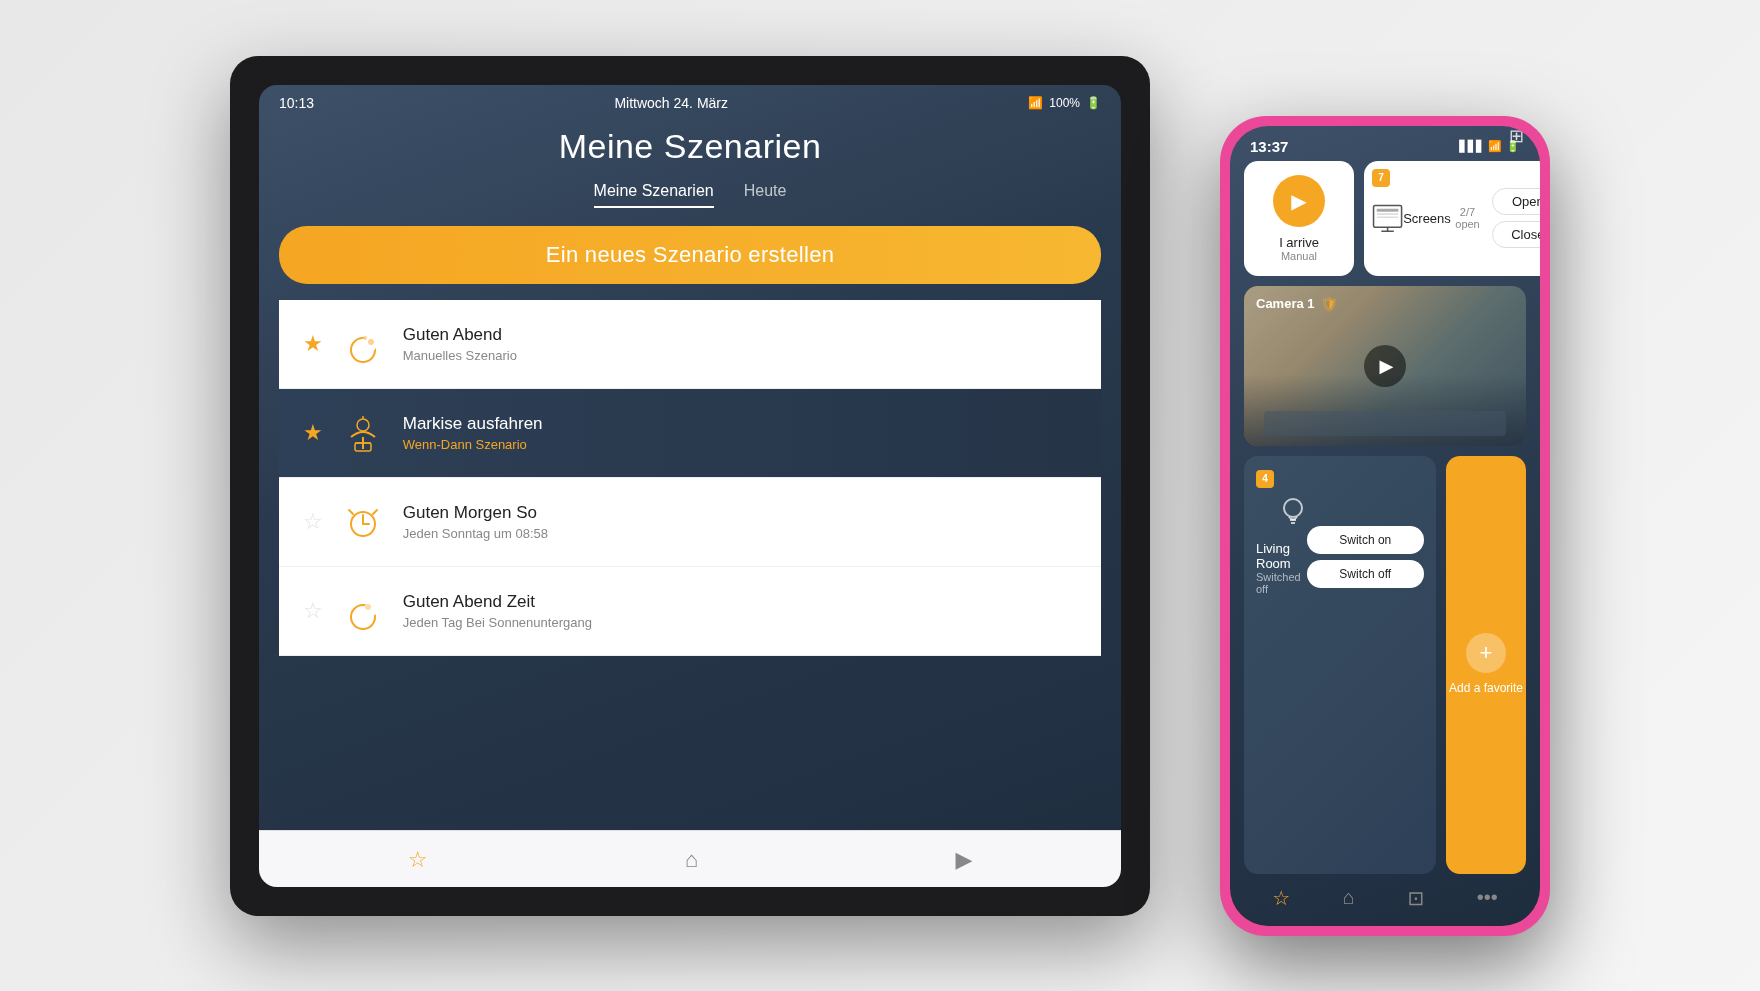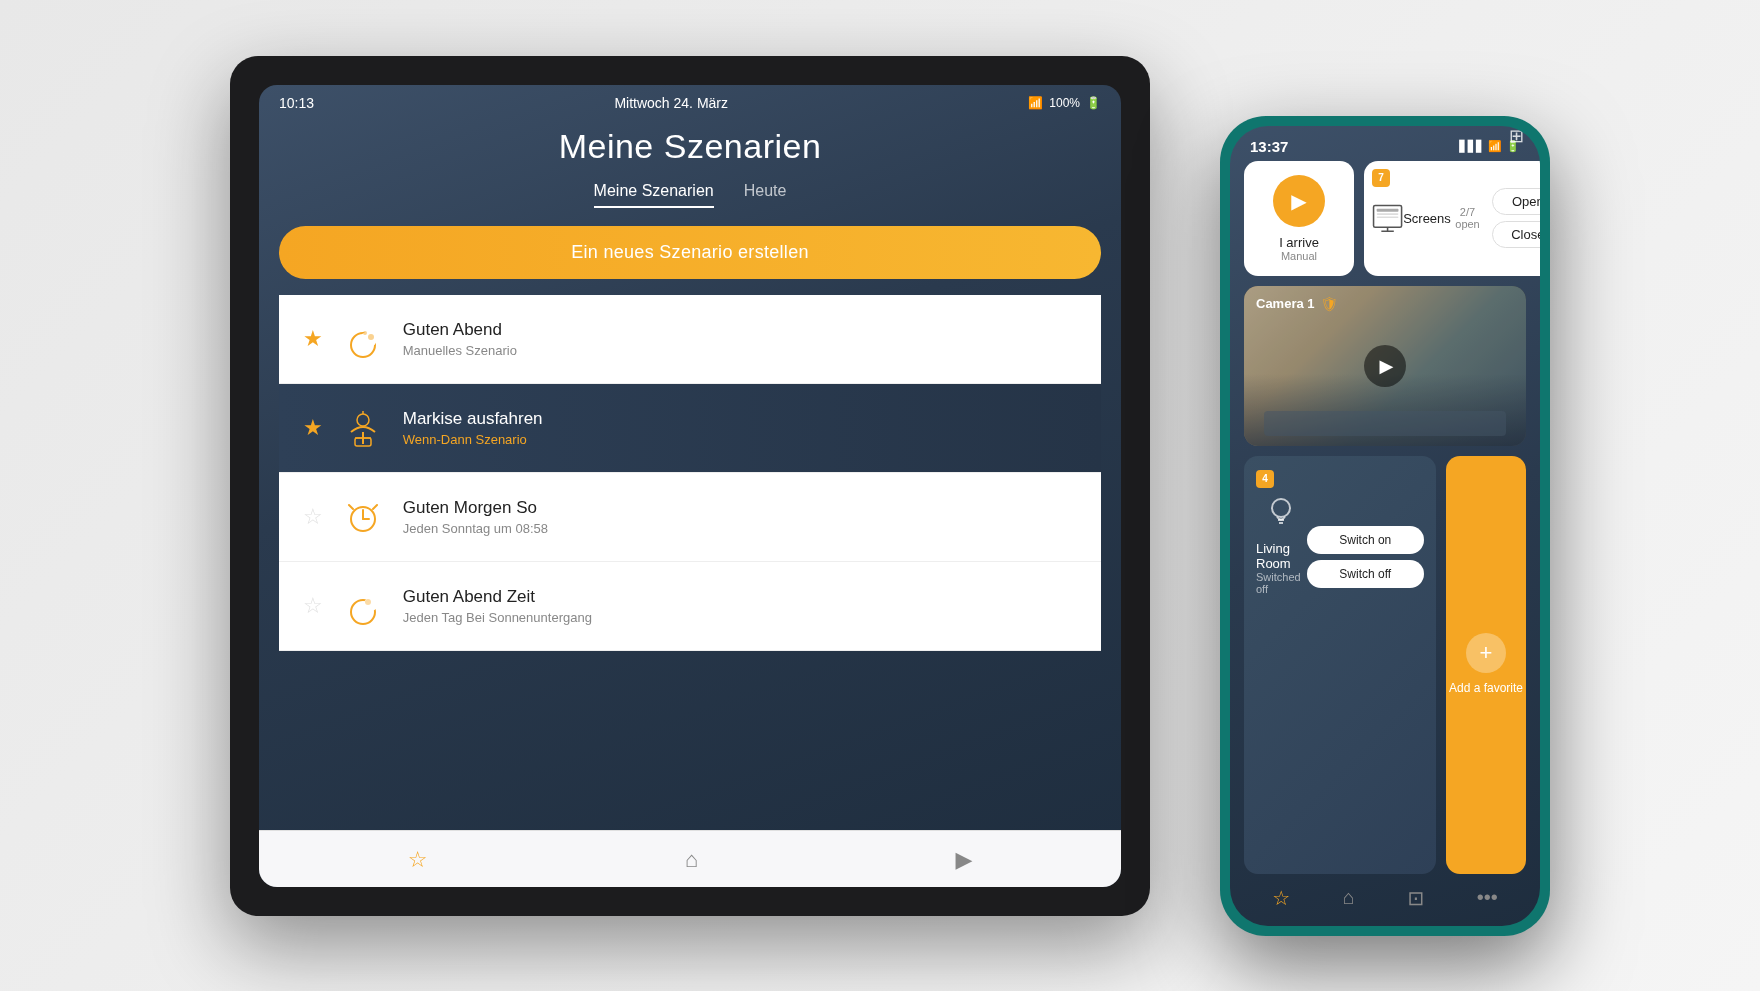--- a/index.html
+++ b/index.html
@@ -104,21 +104,21 @@
       opacity: 1;
       border-bottom: 2px solid #fff;
     }
 
     .create-btn {
       background: linear-gradient(90deg, #f5a623, #f7b731);
       border: none;
       border-radius: 28px;
       padding: 16px;
       text-align: center;
-      font-size: 18px;
+      font-size: 22px;
       color: #fff;
       font-weight: 500;
       cursor: pointer;
       margin-bottom: 16px;
       width: 100%;
       letter-spacing: 0.3px;
     }
 
     .scenario-list {
       display: flex;
@@ -195,21 +195,21 @@
 
     .nav-icon.active { color: #f5a623; }
 
     
     .phone {
       position: absolute;
       right: 30px;
       bottom: 0;
       width: 330px;
       height: 820px;
-      background: #0f766e;
+      background: #ec4899;
       border-radius: 46px;
       padding: 10px;
       box-shadow: 0 30px 80px rgba(0,0,0,0.5);
     }
 
     .phone-screen {
       width: 100%;
       height: 100%;
       border-radius: 38px;
       overflow: hidden;
@@ -559,21 +559,21 @@
     .living-room-lr-inner {
       display: flex;
       width: 100%;
       align-items: center;
       justify-content: space-between;
     }
 
     .lr-left {
       display: flex;
       flex-direction: column;
-      align-items: center;
+      align-items: flex-end;
     }
   </style>
 </head>
 <body>
 
 <div class="scene-container">
 
   <div class="tablet">
     <div class="tablet-screen">
 

